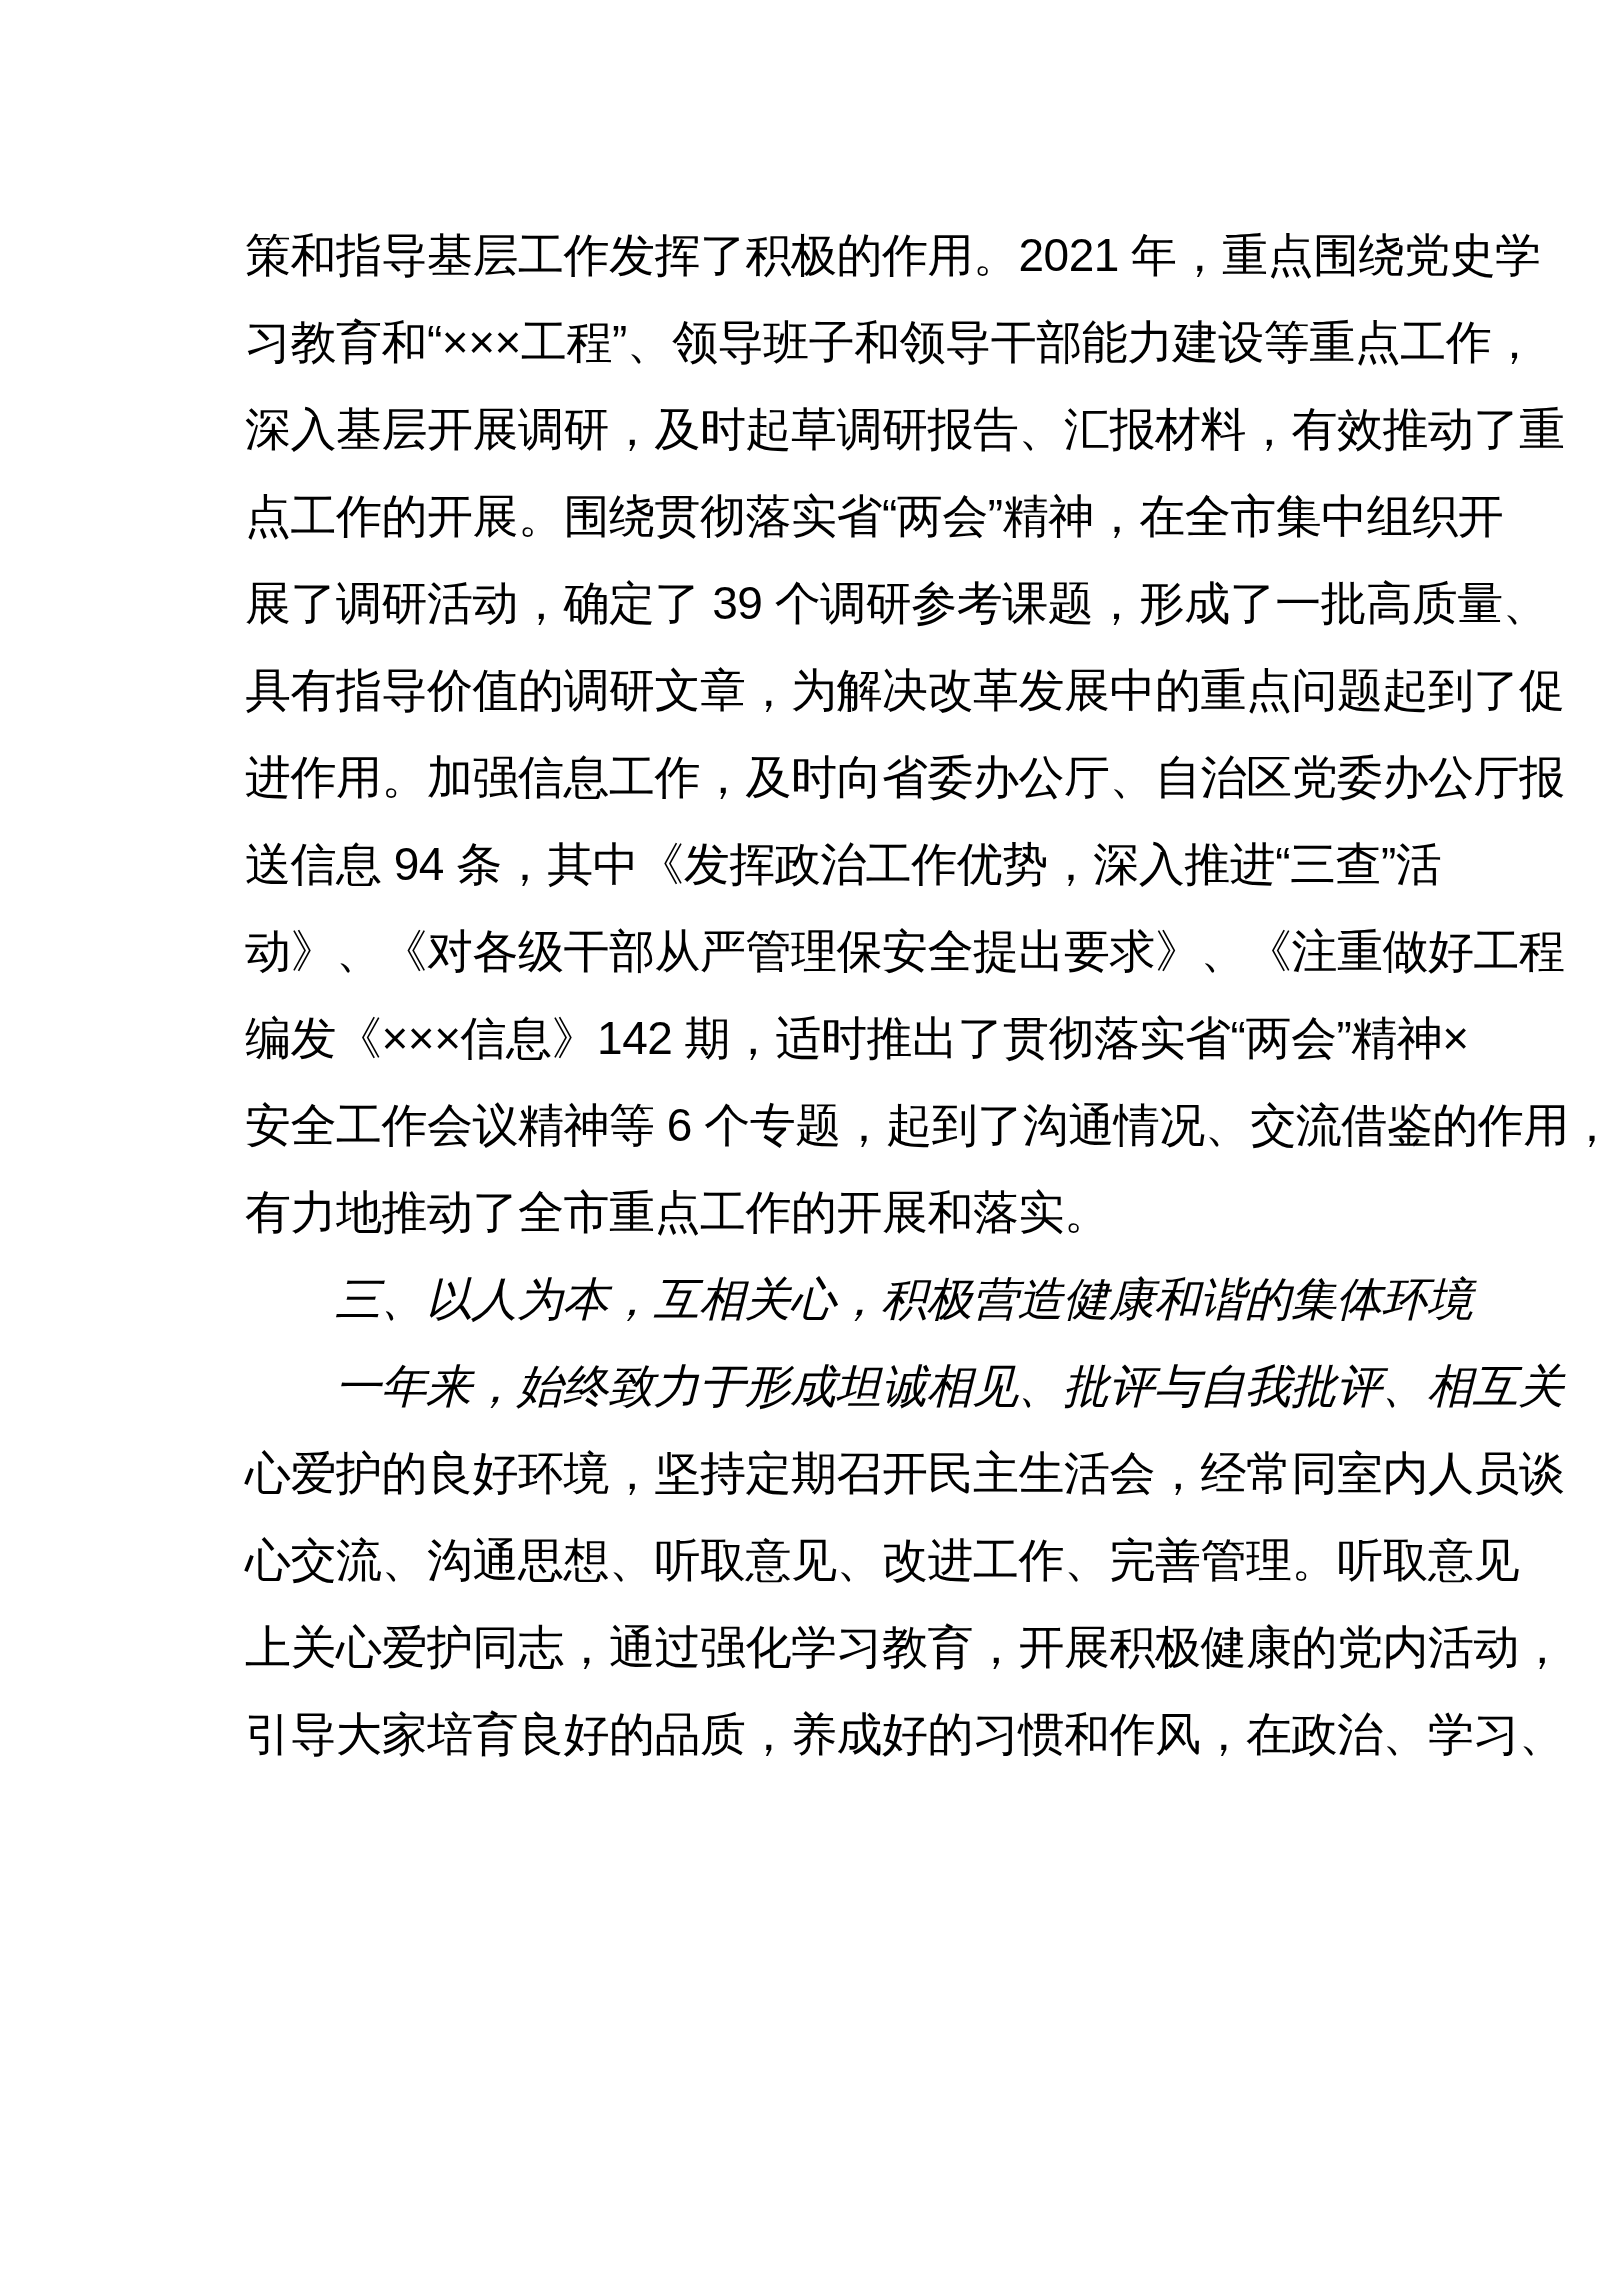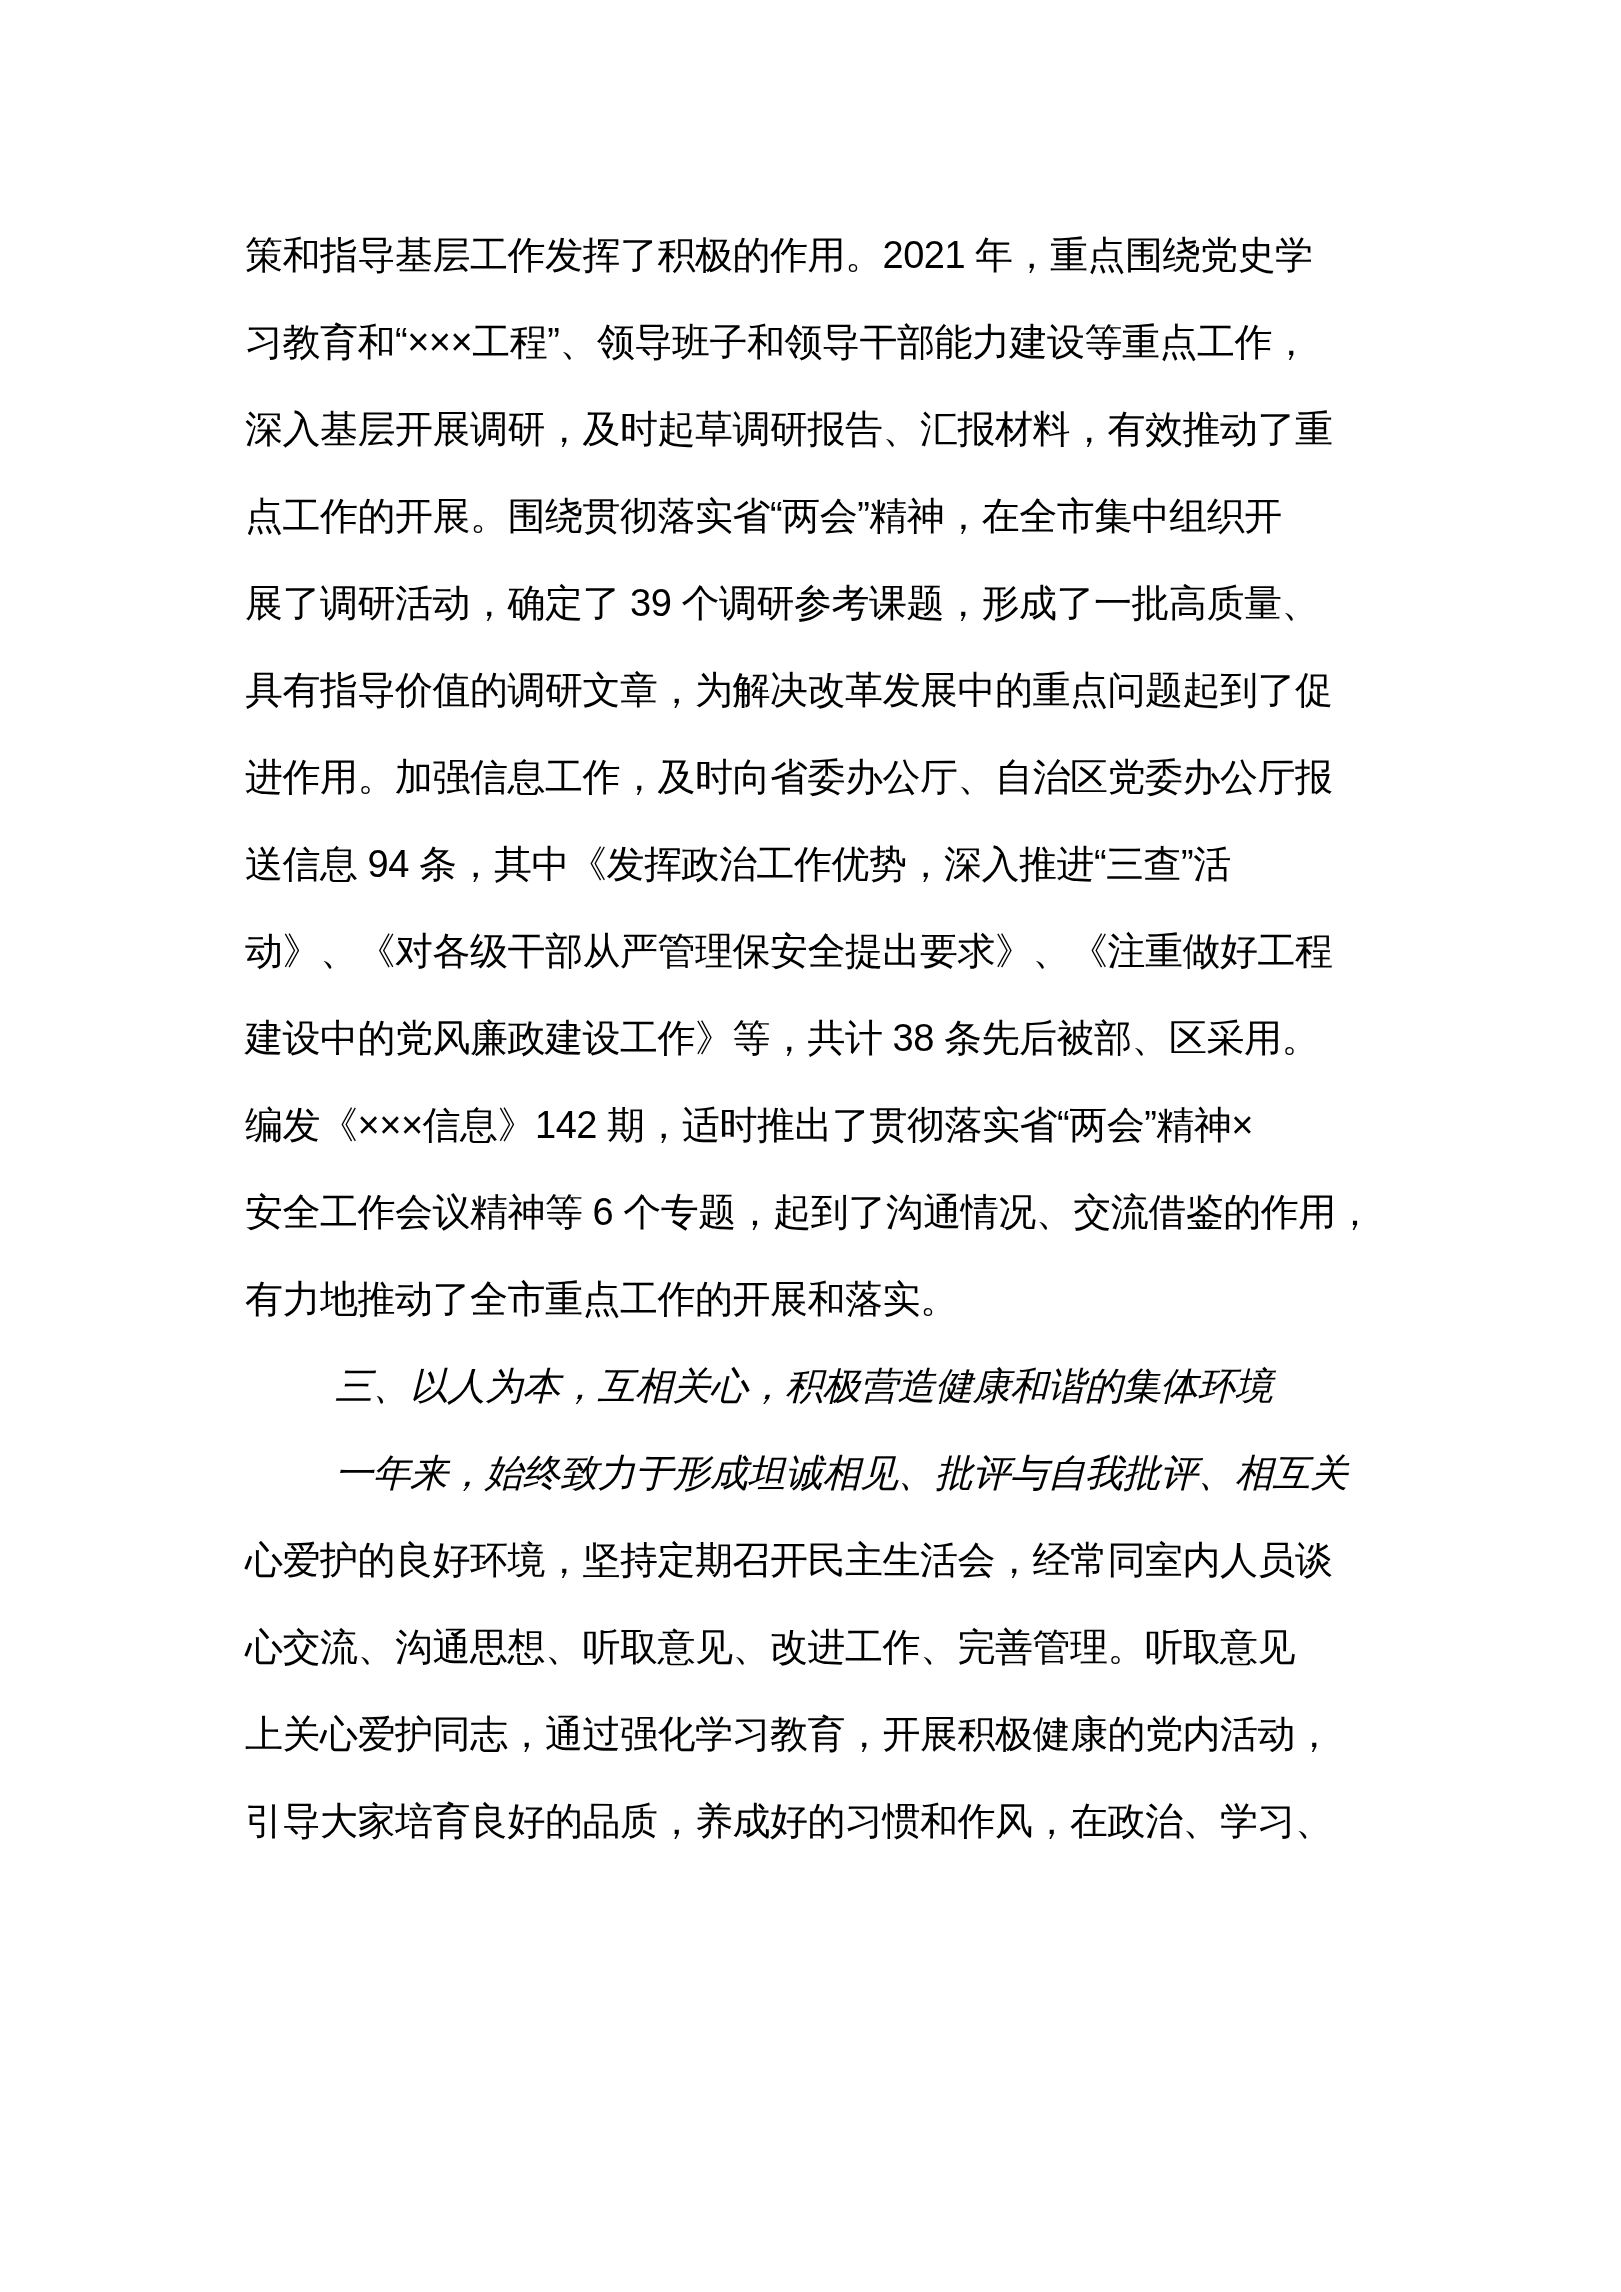--- a/index.html
+++ b/index.html
@@ -15,21 +15,21 @@
     overflow: hidden;
     font-family: "Liberation Sans", sans-serif;
   }
   .text-block {
     position: absolute;
     left: 245px;
     top: 212px;
     width: 1176px;
   }
   .line {
-    font-size: 38px;
+    font-size: 46px;
     line-height: 87px;
     height: 87px;
     color: #000000;
     font-weight: 400;
     white-space: nowrap;
     letter-spacing: -0.5px;
   }
   .line.indented {
     text-indent: 90px;
     font-style: italic;
@@ -42,21 +42,20 @@
   <div class="text-block">
     <div class="line">策和指导基层工作发挥了积极的作用。2021 年，重点围绕党史学</div>
     <div class="line">习教育和“×××工程”、领导班子和领导干部能力建设等重点工作，</div>
     <div class="line">深入基层开展调研，及时起草调研报告、汇报材料，有效推动了重</div>
     <div class="line">点工作的开展。围绕贯彻落实省“两会”精神，在全市集中组织开</div>
     <div class="line">展了调研活动，确定了 39 个调研参考课题，形成了一批高质量、</div>
     <div class="line">具有指导价值的调研文章，为解决改革发展中的重点问题起到了促</div>
     <div class="line">进作用。加强信息工作，及时向省委办公厅、自治区党委办公厅报</div>
     <div class="line">送信息 94 条，其中《发挥政治工作优势，深入推进“三查”活</div>
     <div class="line">动》、《对各级干部从严管理保安全提出要求》、《注重做好工程</div>
-    <div class="line">建设中的党风廉政建设工作》等，共计 38 条先后被部、区采用。</div>
     <div class="line">编发《×××信息》142 期，适时推出了贯彻落实省“两会”精神×</div>
     <div class="line">安全工作会议精神等 6 个专题，起到了沟通情况、交流借鉴的作用，</div>
     <div class="line">有力地推动了全市重点工作的开展和落实。</div>
     <div class="line indented">三、以人为本，互相关心，积极营造健康和谐的集体环境</div>
     <div class="line indented">一年来，始终致力于形成坦诚相见、批评与自我批评、相互关</div>
     <div class="line">心爱护的良好环境，坚持定期召开民主生活会，经常同室内人员谈</div>
     <div class="line">心交流、沟通思想、听取意见、改进工作、完善管理。听取意见</div>
     <div class="line">上关心爱护同志，通过强化学习教育，开展积极健康的党内活动，</div>
     <div class="line">引导大家培育良好的品质，养成好的习惯和作风，在政治、学习、</div>
   </div>

